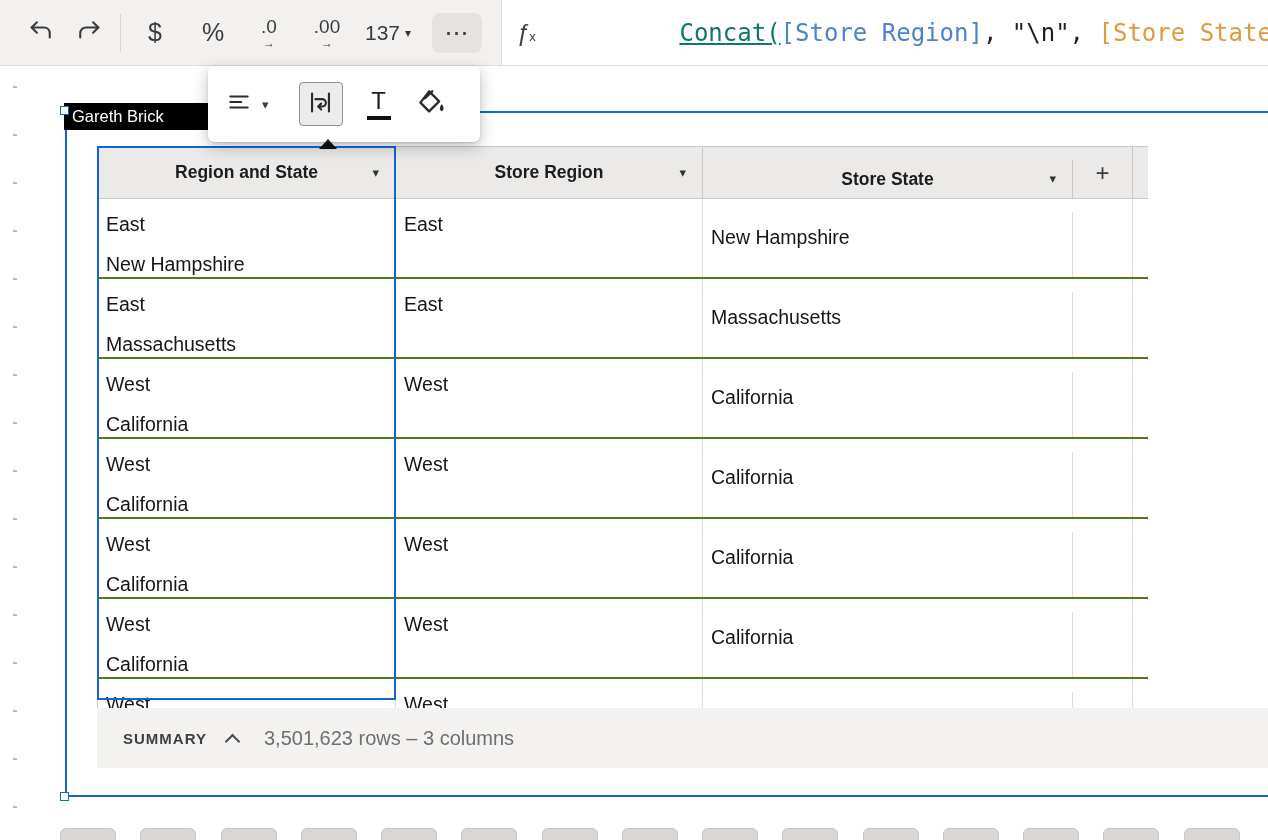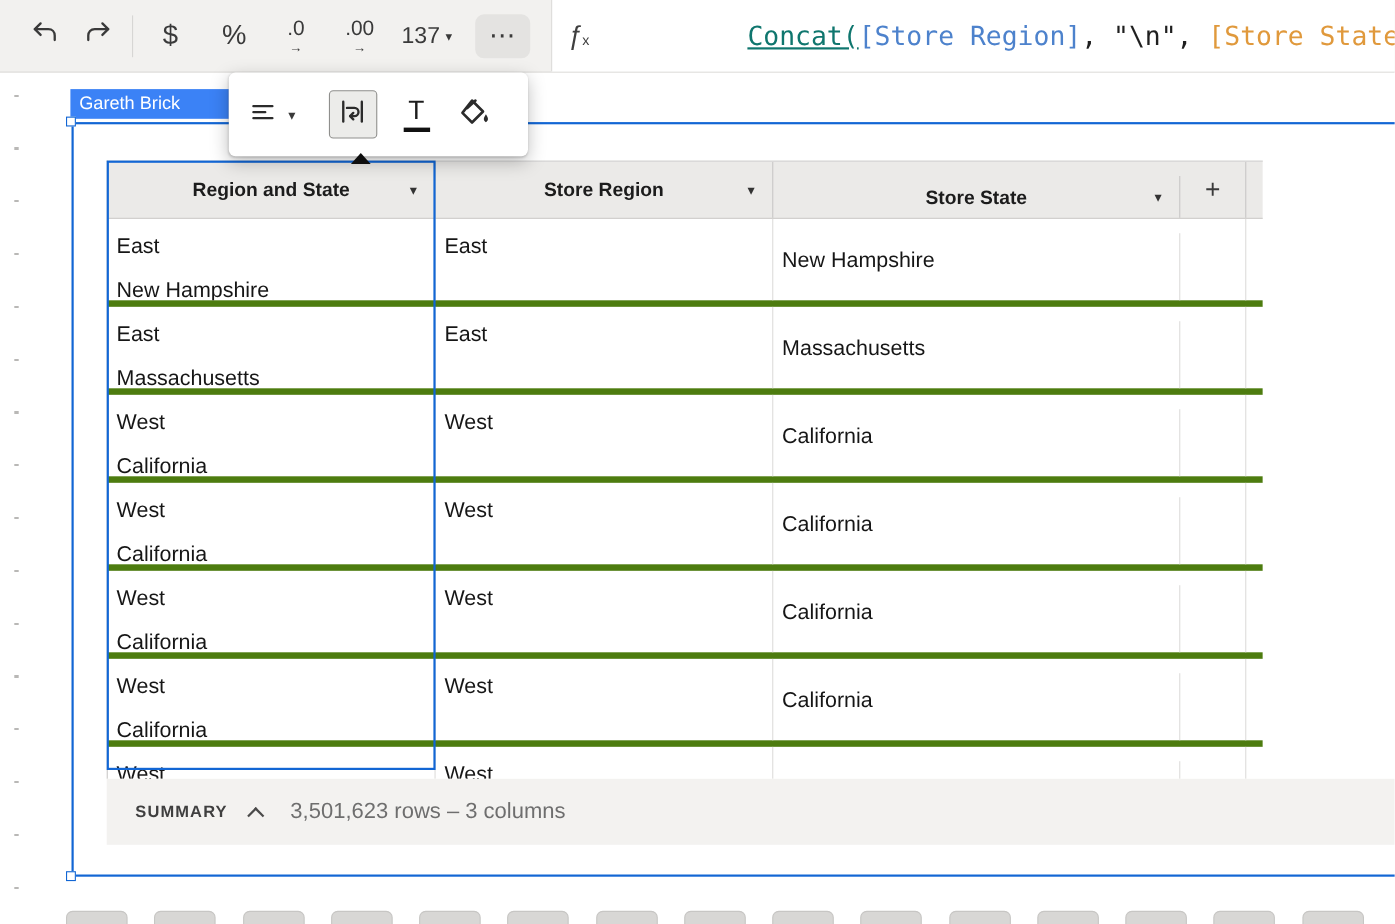--- a/index.html
+++ b/index.html
@@ -43,37 +43,37 @@
   .textcolor-btn .t-letter { font-size:24px; color:#1c1c1c; line-height:1.05; }
   .textcolor-btn .t-bar { width:24px; height:4px; background:#111; margin-top:2px; }
   .bucket-btn { margin-left:16px; cursor:pointer; display:flex; align-items:center; }
 
   .tooltip { position:absolute; left:265px; top:148px; width:126px; height:43px; background:#0e0e0e; color:#fff; border-radius:6px;
              display:flex; align-items:center; justify-content:center; font-size:17.5px; z-index:40; }
   .tooltip-arrow { position:absolute; left:319px; top:139px; width:0; height:0; border-left:9px solid transparent;
                    border-right:9px solid transparent; border-bottom:10px solid #0e0e0e; z-index:40; }
 
   
-  .element-label { position:absolute; left:64px; top:81px; width:144px; height:27px; background:#3b82f6; color:#fff; font-size:16.5px;
+  .element-label { position:absolute; left:64px; top:103px; width:144px; height:27px; background:#000000; color:#fff; font-size:16.5px;
                    display:flex; align-items:center; padding-left:8px; overflow:hidden; white-space:nowrap; z-index:20; cursor:pointer; }
   .selection { position:absolute; left:65px; top:111px; width:1230px; height:686px; border:2px solid #1266d4; z-index:5; pointer-events:none; }
   .handle { position:absolute; width:9px; height:9px; background:#fff; border:1.5px solid #1266d4; z-index:21; }
   .handle-tl { left:60px; top:106px; }
   .handle-bl { left:60px; top:792px; }
 
   
   .table { position:absolute; left:97px; top:146px; width:1051px; height:562px; overflow:hidden; background:#fff;
            border-left:1px solid #c9c8c6; border-top:1px solid #c9c8c6; z-index:4; }
   .header-row { display:flex; height:52px; background:#ebeae8; border-bottom:1px solid #c9c8c6; }
   .hcell { position:relative; display:flex; align-items:center; justify-content:center; font-weight:700; font-size:17.5px;
            color:#1c1c1c; border-right:1px solid #c9c8c6; cursor:pointer; }
   .hcaret { position:absolute; right:16px; top:50%; transform:translateY(-52%); font-size:13px; font-weight:400; color:#333; }
   .c1 { width:298px; } .c2 { width:307px; } .c3 { width:370px;margin-top:13px; } .c4 { width:60px; }
   .hcell.c4 { font-size:24px; font-weight:400; color:#3a3a3a; }
-  .row { display:flex; height:80px; border-bottom:6px solid #4d7c0f; background:#fff; }
+  .row { display:flex; height:80px; border-bottom:2px solid #4d7c0f; background:#fff; }
   .cell { padding:5px 8px 0 8px; font-size:19.5px; color:#161616; line-height:40px; border-right:1px solid #dedddb; overflow:hidden; cursor:cell; }
   .cell-combined { white-space:pre-line; }
 
   .col-selection { position:absolute; left:97px; top:146px; width:299px; height:554px; border:2px solid #1266d4; z-index:10; pointer-events:none; }
 
   
   .summary { position:absolute; left:97px; top:708px; width:1171px; height:60px; background:#f3f2f0; display:flex; align-items:center;
              padding-left:26px; z-index:8; }
   .summary-label { font-size:15px; font-weight:700; letter-spacing:1px; color:#3f3f3f; }
   .chevron-up { width:11px; height:11px; border-left:2.5px solid #4a4a4a; border-top:2.5px solid #4a4a4a; transform:rotate(45deg);

